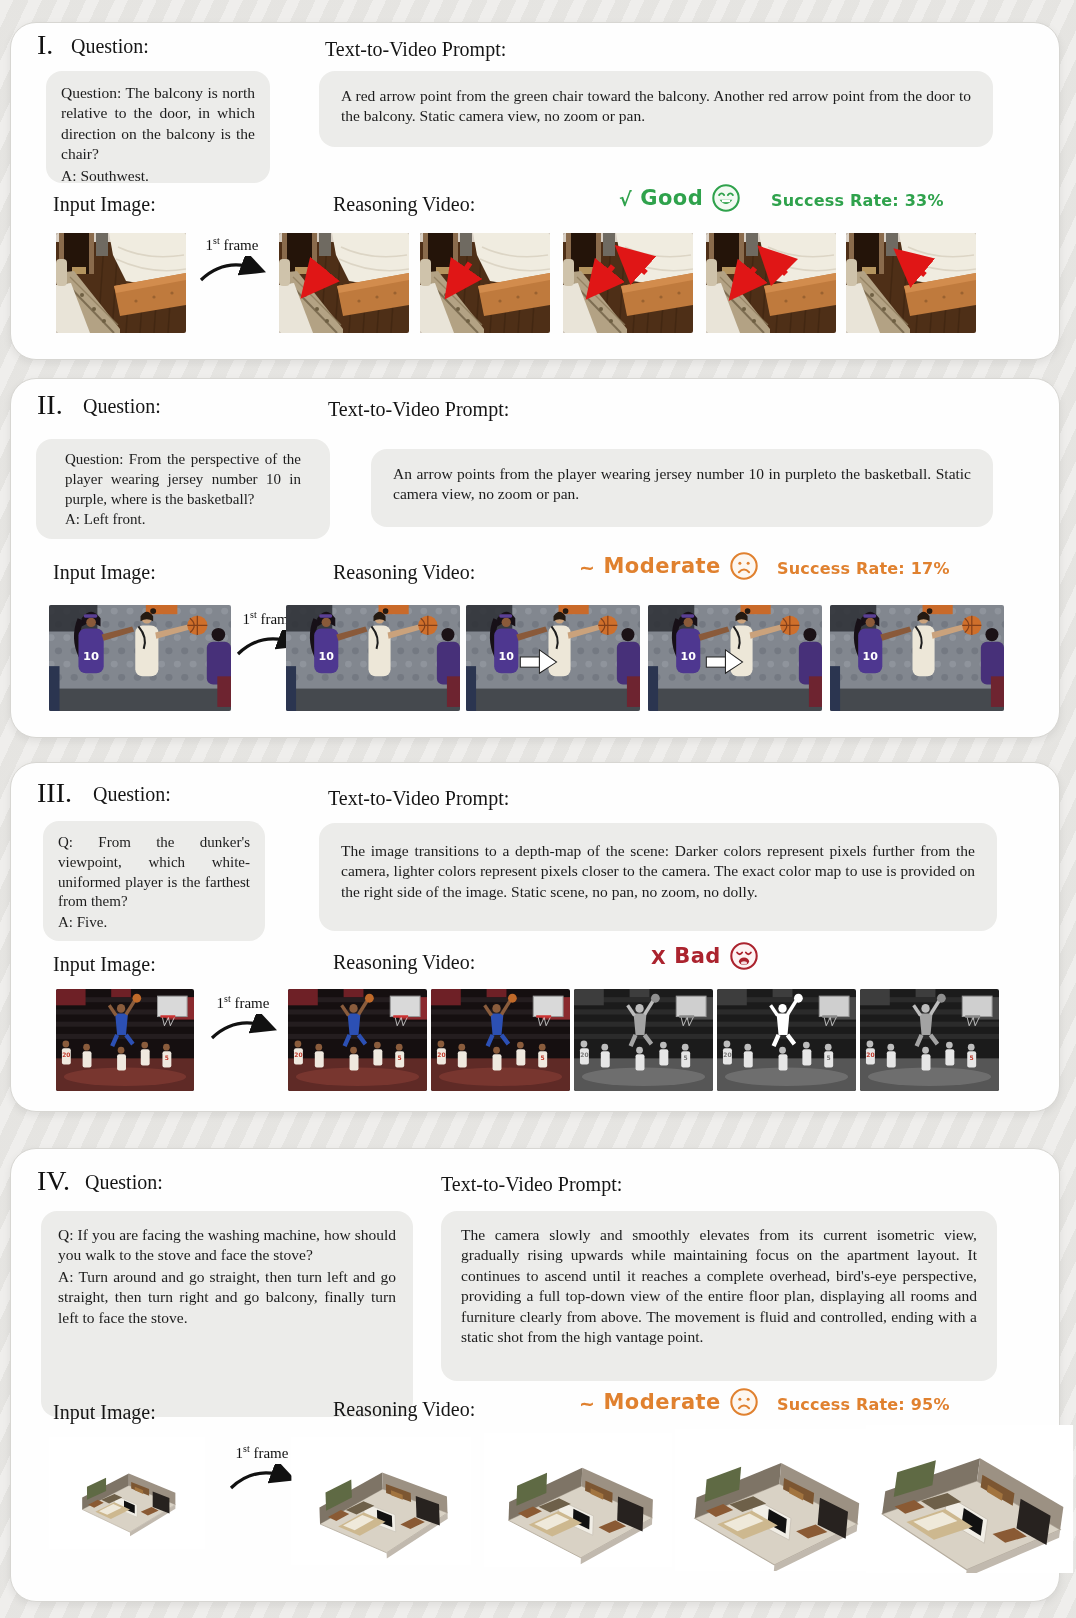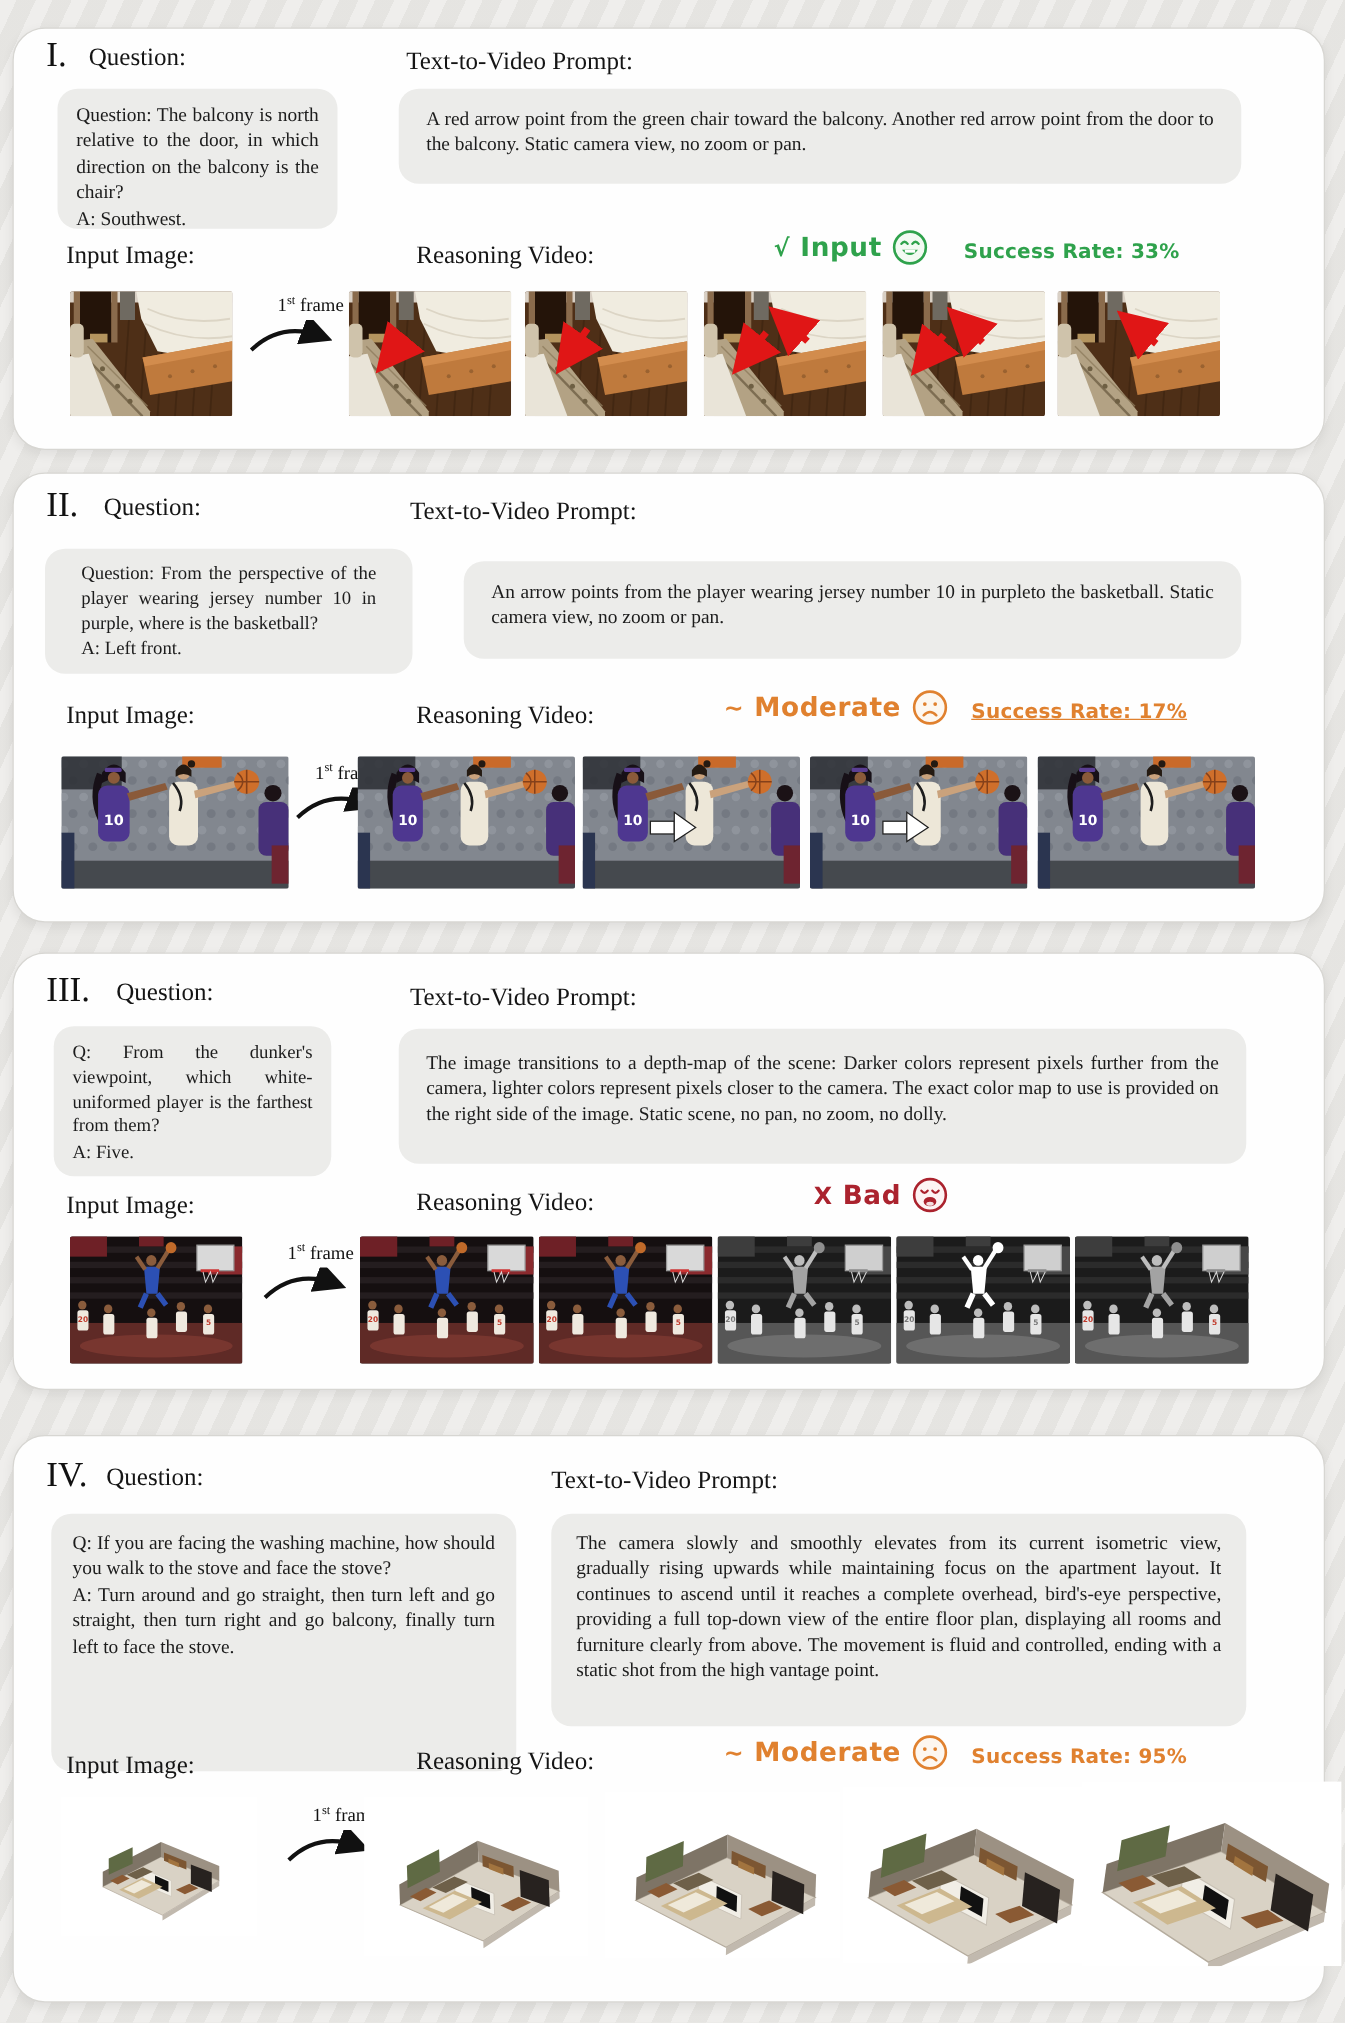--- a/index.html
+++ b/index.html
@@ -74,21 +74,21 @@
   .p3 .frame1{left:277px}.p3 .frame2{left:420px}.p3 .frame3{left:563px}.p3 .frame4{left:706px}.p3 .frame5{left:849px}
   .p3 .first-frame{left:192px;top:230px;width:80px}
 
   .p4 .input-thumb{left:30px;top:288px;width:172px;height:112px}
   .p4 .frame1{left:275px;top:288px;width:190px;height:128px}
   .p4 .frame2{left:468px;top:284px;width:198px;height:134px}
   .p4 .frame3{left:660px;top:280px;width:206px;height:142px}
   .p4 .frame4{left:852px;top:276px;width:213px;height:148px}
   .p4 .first-frame{left:210px;top:294px;width:82px}
 
-  .first-frame{position:absolute;text-align:right}
+  .first-frame{position:absolute;text-align:center}
   .first-frame .ff-label{font-family:"Liberation Serif",serif;font-size:15px;color:#111;white-space:nowrap}
   .first-frame sup{font-size:10px}
   .first-frame .ff-arrow{width:70px;height:28px;margin:2px auto 0 auto}
 </style>
 </head>
 <body>
 
 <div id="panels">
     <section class="panel p1">
     <div class="numeral">I.</div>
@@ -101,21 +101,21 @@
     <div class="bubble q-bubble">
       <div class="qtext">Question: The balcony is north relative to the door, in which direction on the balcony is the chair?</div>
       <div class="ans">A: Southwest.</div>
     </div>
 
     <div class="sub-label input-label">Input Image:</div>
     <div class="sub-label rv-label">Reasoning Video:</div>
 
     <div class="rating" style="color: rgb(47, 162, 76);">
       <span class="mark">√</span>
-      <span class="rlabel">Input</span>
+      <span class="rlabel">Good</span>
       <span class="face">
           <svg viewBox="0 0 26 26">
             <circle cx="13" cy="13" r="11" fill="#f2faf2" stroke="#2fa24c" stroke-width="1.8"></circle>
             <path d="M7 10.5 q2.2 -3 4.4 0 M14.6 10.5 q2.2 -3 4.4 0" stroke="#2fa24c" stroke-width="1.6" fill="none" stroke-linecap="round"></path>
             <path d="M7.5 14.5 q5.5 7.5 11 0 z" fill="#2fa24c"></path>
             <rect x="9.4" y="14.6" width="7.2" height="2" fill="#fff"></rect>
           </svg>
         </span>
     </div>
     <div class="success" style="color: rgb(47, 162, 76);">Success Rate: 33%</div>
@@ -392,21 +392,21 @@
       <span class="rlabel">Moderate</span>
       <span class="face">
           <svg viewBox="0 0 26 26">
             <circle cx="13" cy="13" r="11" fill="#fdf7f0" stroke="#e0812f" stroke-width="1.8"></circle>
             <circle cx="9.4" cy="10.6" r="1.3" fill="#e0812f"></circle>
             <circle cx="16.6" cy="10.6" r="1.3" fill="#e0812f"></circle>
             <path d="M8.6 18.4 q4.4 -4.6 8.8 0" stroke="#e0812f" stroke-width="1.7" fill="none" stroke-linecap="round"></path>
           </svg>
         </span>
     </div>
-    <div class="success" style="color: rgb(224, 129, 47); text-decoration: underline;">Success Rate: 17%</div>
+    <div class="success" style="color: rgb(224, 129, 47);">Success Rate: 17%</div>
 
     <div class="input-thumb">
         <svg viewBox="0 0 173 104" preserveAspectRatio="none">
   <rect width="173" height="104" fill="#82878f"></rect>
           <circle cx="2" cy="6" r="3.4" fill="#9ba1aa" opacity=".5"></circle>
           <circle cx="17" cy="6" r="3.4" fill="#9ba1aa" opacity=".5"></circle>
           <circle cx="32" cy="6" r="3.4" fill="#9ba1aa" opacity=".5"></circle>
           <circle cx="47" cy="6" r="3.4" fill="#9ba1aa" opacity=".5"></circle>
           <circle cx="62" cy="6" r="3.4" fill="#9ba1aa" opacity=".5"></circle>
           <circle cx="77" cy="6" r="3.4" fill="#9ba1aa" opacity=".5"></circle>

